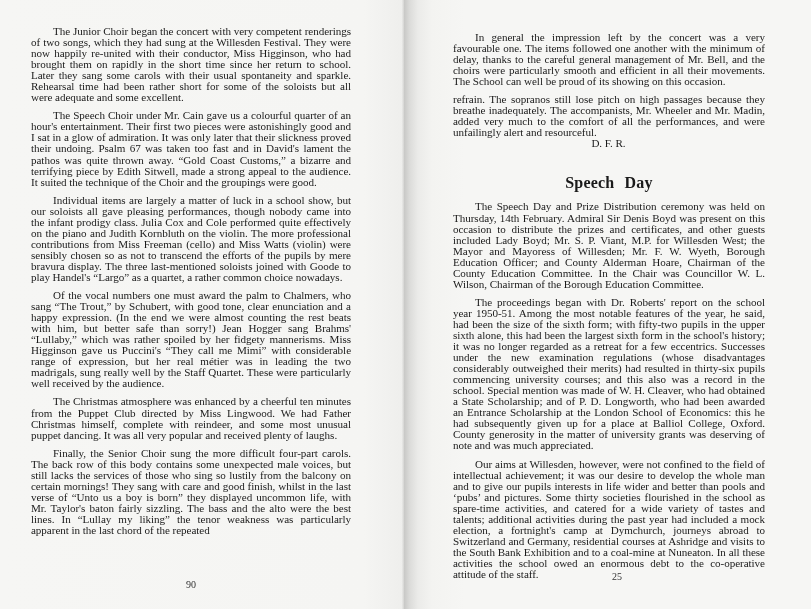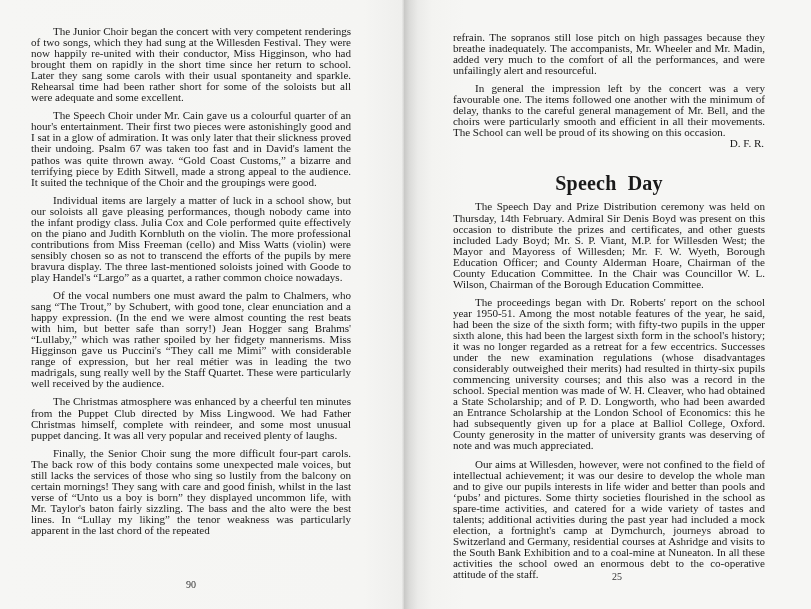--- a/index.html
+++ b/index.html
@@ -29,23 +29,23 @@
     position: absolute;
     font-size: 11.1px;
     line-height: 11.05px;
     text-align: justify;
     letter-spacing: -0.05px;
   }
   .page-left .text-block { left: 31px; top: 26px; width: 320px; }
   .page-right .text-block { left: 49px; top: 32px; width: 312px; }
   .para { margin: 0 0 7px 0; text-indent: 22px; }
   .para.cont { text-indent: 0; }
-  .signature { text-align: right; margin: -7px 1px 0 0; }
+  .signature { text-align: center; margin: -7px 1px 0 0; }
   .heading {
-    text-align: center; font-weight: bold; font-size: 20px; line-height: 24px;
+    text-align: center; font-weight: bold; font-size: 16px; line-height: 24px;
     margin: 22px 0 6px 0; letter-spacing: 0.2px; word-spacing: 6px;
   }
   .page-number {
     position: absolute; font-size: 10px; color: #333;
   }
   .page-left .page-number { left: 186px; top: 579px; }
   .page-right .page-number { left: 208px; top: 571px; }
 </style>
 </head>
 <body>
@@ -61,22 +61,22 @@
       <p class="para">The Christmas atmosphere was enhanced by a cheerful ten minutes from the Puppet Club directed by Miss Lingwood. We had Father Christmas himself, complete with reindeer, and some most unusual puppet dancing. It was all very popular and received plenty of laughs.</p>
       <p class="para">Finally, the Senior Choir sung the more difficult four-part carols. The back row of this body contains some unexpected male voices, but still lacks the services of those who sing so lustily from the balcony on certain mornings! They sang with care and good finish, whilst in the last verse of “Unto us a boy is born” they displayed uncommon life, with Mr. Taylor's baton fairly sizzling. The bass and the alto were the best lines. In “Lullay my liking” the tenor weakness was particularly apparent in the last chord of the repeated</p>
     </div>
     <div class="page-number">90</div>
   </div>
 
   <div class="gutter"></div>
 
   <div class="page page-right">
     <div class="text-block">
+      <p class="para">In general the impression left by the concert was a very favourable one. The items followed one another with the minimum of delay, thanks to the careful general management of Mr. Bell, and the choirs were particularly smooth and efficient in all their movements. The School can well be proud of its showing on this occasion.</p>
       <p class="para cont">refrain. The sopranos still lose pitch on high passages because they breathe inadequately. The accompanists, Mr. Wheeler and Mr. Madin, added very much to the comfort of all the performances, and were unfailingly alert and resourceful.</p>
-      <p class="para">In general the impression left by the concert was a very favourable one. The items followed one another with the minimum of delay, thanks to the careful general management of Mr. Bell, and the choirs were particularly smooth and efficient in all their movements. The School can well be proud of its showing on this occasion.</p>
       <div class="signature">D. F. R.</div>
       <div class="heading">Speech Day</div>
       <p class="para">The Speech Day and Prize Distribution ceremony was held on Thursday, 14th February. Admiral Sir Denis Boyd was present on this occasion to distribute the prizes and certificates, and other guests included Lady Boyd; Mr. S. P. Viant, M.P. for Willesden West; the Mayor and Mayoress of Willesden; Mr. F. W. Wyeth, Borough Education Officer; and County Alderman Hoare, Chairman of the County Education Committee. In the Chair was Councillor W. L. Wilson, Chairman of the Borough Education Committee.</p>
       <p class="para">The proceedings began with Dr. Roberts' report on the school year 1950-51. Among the most notable features of the year, he said, had been the size of the sixth form; with fifty-two pupils in the upper sixth alone, this had been the largest sixth form in the school's history; it was no longer regarded as a retreat for a few eccentrics. Successes under the new examination regulations (whose disadvantages considerably outweighed their merits) had resulted in thirty-six pupils commencing university courses; and this also was a record in the school. Special mention was made of W. H. Cleaver, who had obtained a State Scholarship; and of P. D. Longworth, who had been awarded an Entrance Scholarship at the London School of Economics: this he had subsequently given up for a place at Balliol College, Oxford. County generosity in the matter of university grants was deserving of note and was much appreciated.</p>
       <p class="para">Our aims at Willesden, however, were not confined to the field of intellectual achievement; it was our desire to develop the whole man and to give our pupils interests in life wider and better than pools and ‘pubs’ and pictures. Some thirty societies flourished in the school as spare-time activities, and catered for a wide variety of tastes and talents; additional activities during the past year had included a mock election, a fortnight's camp at Dymchurch, journeys abroad to Switzerland and Germany, residential courses at Ashridge and visits to the South Bank Exhibition and to a coal-mine at Nuneaton. In all these activities the school owed an enormous debt to the co-operative attitude of the staff.</p>
     </div>
     <div class="page-number">25</div>
   </div>
 
 </div>

